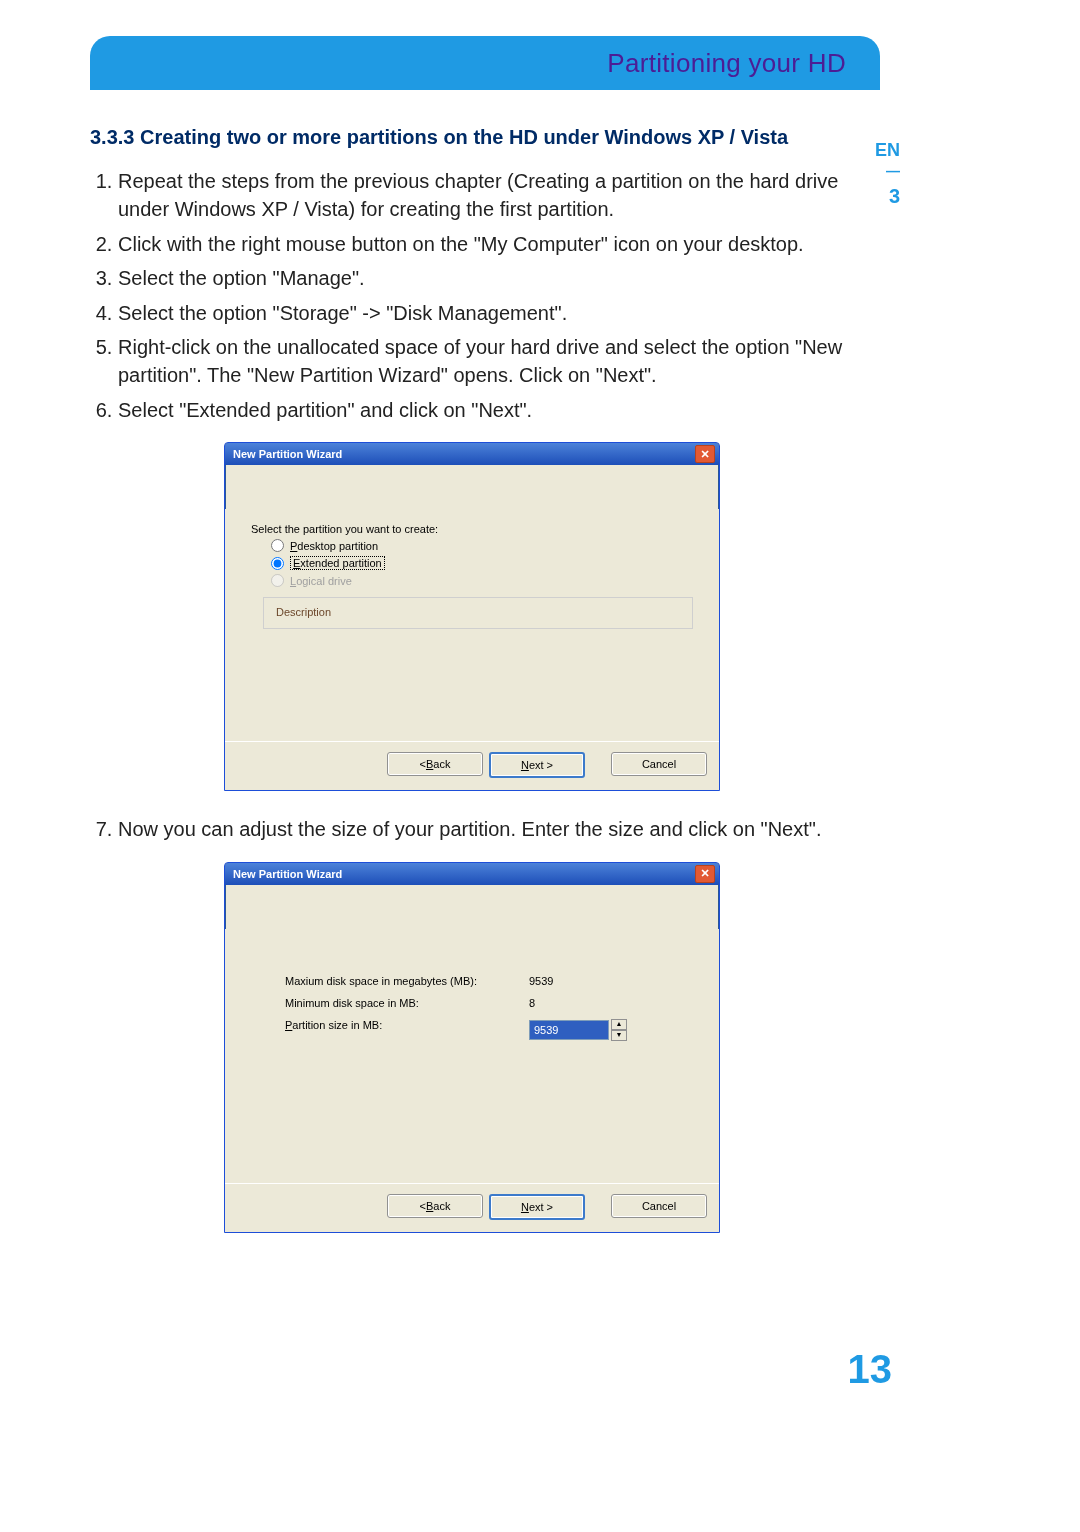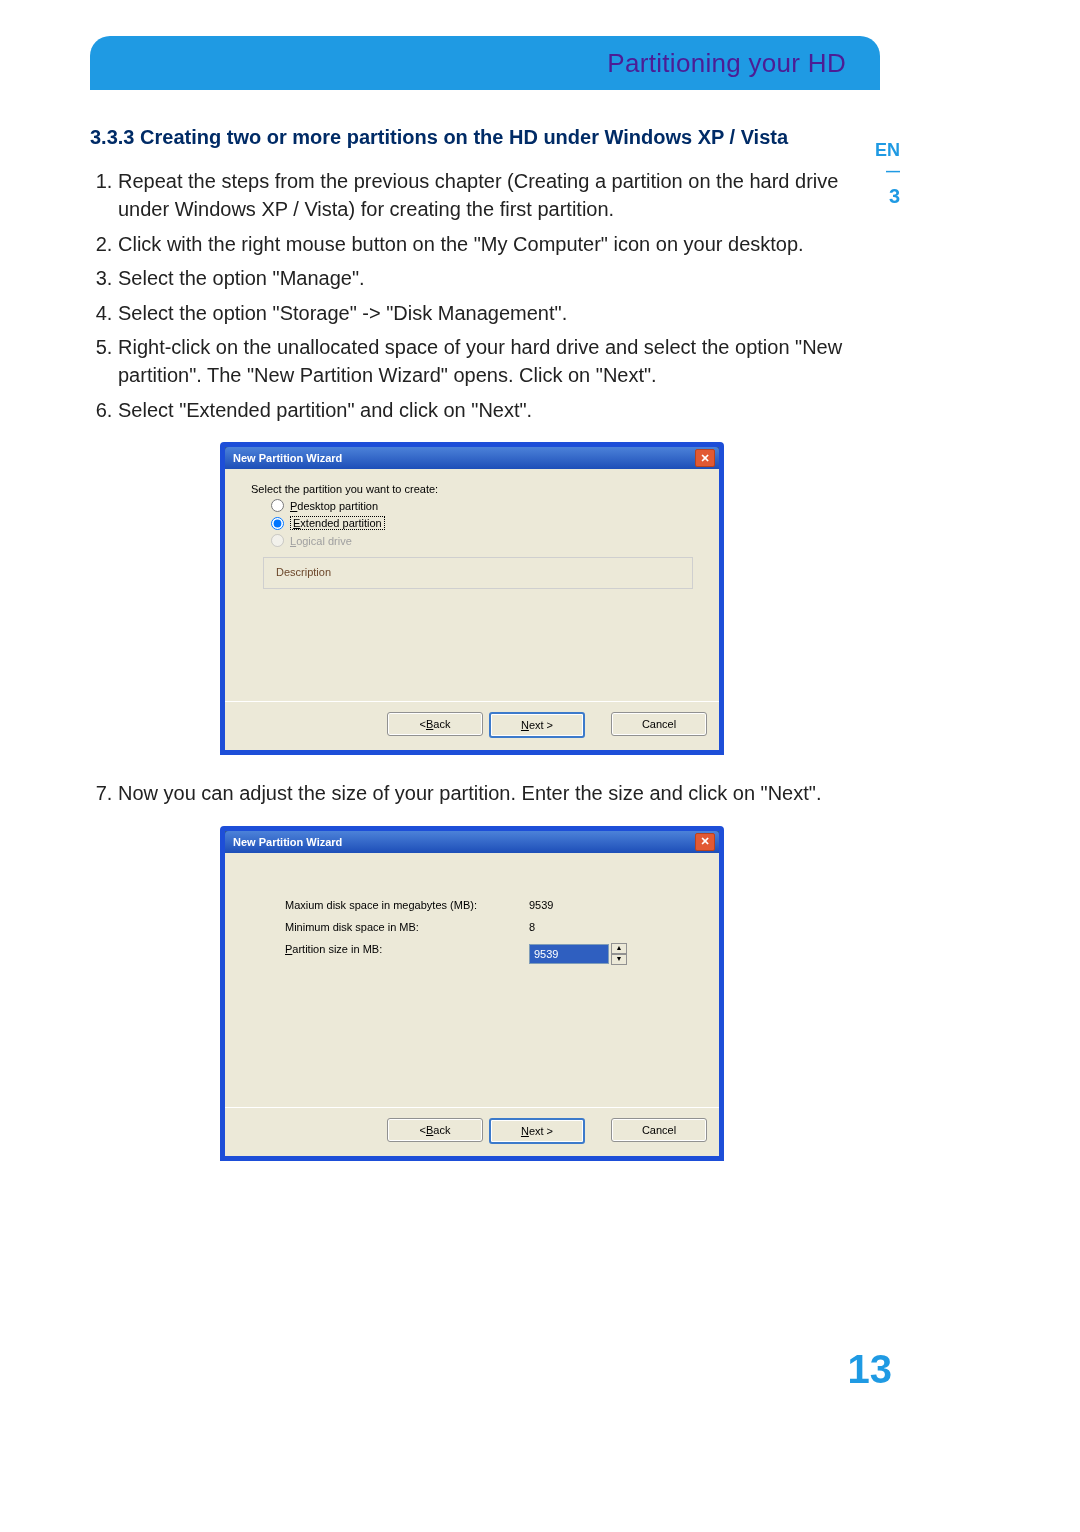--- a/index.html
+++ b/index.html
@@ -12,30 +12,30 @@
   ol.steps { margin: 0 0 10px 28px; padding: 0; }
   ol.steps > li { font-size: 20px; line-height: 1.42; margin-bottom: 6px; color: #222; }
   .thumb-tab { position: absolute; top: 140px; right: 180px; width: 42px; text-align: right; }
   .thumb-lang { color: #1f9ae3; font-weight: 700; font-size: 18px; }
   .thumb-div { color: #1f9ae3; font-weight: 700; font-size: 14px; margin: 2px 0 6px; }
   .thumb-chap { color: #1f9ae3; font-weight: 700; font-size: 20px; }
   .page-number { position: absolute; right: 188px; bottom: 140px; color: #1f9ae3; font-weight: 700; font-size: 40px; }
   .fig-center { display: flex; justify-content: center; margin: 18px 0 24px; }
 
   
-  .wizard { width: 494px; font-family: Tahoma, Arial, sans-serif; font-size: 11px; color: #000; background: #ece9d8; border: 5px solid #1d4ed8; border-radius: 4px 4px 0 0; box-shadow: 0 0 0 1px #2b5797 inset; }
+  .wizard { width: 494px; font-family: Tahoma, Arial, sans-serif; font-size: 11px; color: #000; background: #ece9d8; border: 1px solid #1d4ed8; border-radius: 4px 4px 0 0; box-shadow: 0 0 0 1px #2b5797 inset; }
   .wiz-titlebar { height: 22px; background: linear-gradient(#4c82d9, #1d4eb8); color: #fff; display: flex; align-items: center; padding: 0 4px 0 8px; border-top-left-radius: 4px; border-top-right-radius: 4px; font-weight: 700; }
   .wiz-titlebar .title { flex: 1; font-size: 11px; }
   .wiz-close { width: 18px; height: 16px; background: #e25933; border: 1px solid #b7421f; border-radius: 2px; display: flex; align-items: center; justify-content: center; color: #fff; font-size: 11px; font-weight: 700; line-height: 1; cursor: default; }
   .wiz-header { background: #fff; border-bottom: 1px solid #bfbfbf; padding: 8px 10px 12px 18px; display: flex; align-items: flex-start; gap: 10px; }
   .wiz-header .txt { flex: 1; }
   .wiz-header .h { font-weight: 700; font-size: 11px; margin-bottom: 2px; }
   .wiz-header .sub { font-size: 11px; color: #333; padding-left: 10px; }
   .wiz-icon { width: 38px; height: 38px; flex: 0 0 38px; }
-  .wiz-body { background: #ece9d8; padding: 14px 26px 8px 26px; min-height: 210px; }
+  .wiz-body { background: #ece9d8; padding: 14px 26px 8px 26px; min-height: 210px; margin-top: 44px; }
   .wiz-footer { background: #ece9d8; border-top: 1px solid #fff; padding: 10px 12px 12px; display: flex; justify-content: flex-end; gap: 6px; }
   .wiz-btn { min-width: 70px; height: 22px; font-size: 11px; background: #ece9d8; border: 1px solid #919191; border-radius: 3px; box-shadow: inset 0 0 0 1px #fff; cursor: default; display: inline-flex; align-items: center; justify-content: center; padding: 0 12px; }
   .wiz-btn.default { border: 2px solid #3c7acb; padding: 0 11px; }
   .gap { width: 14px; }
 
   
   .radio-row { display: flex; align-items: center; gap: 6px; margin: 4px 0 4px 20px; font-size: 11px; }
   .radio-row input { margin: 0; }
   .radio-row.disabled { color: #a0a0a0; }
   .dotted-focus { border: 1px dotted #000; padding: 0 2px; }

